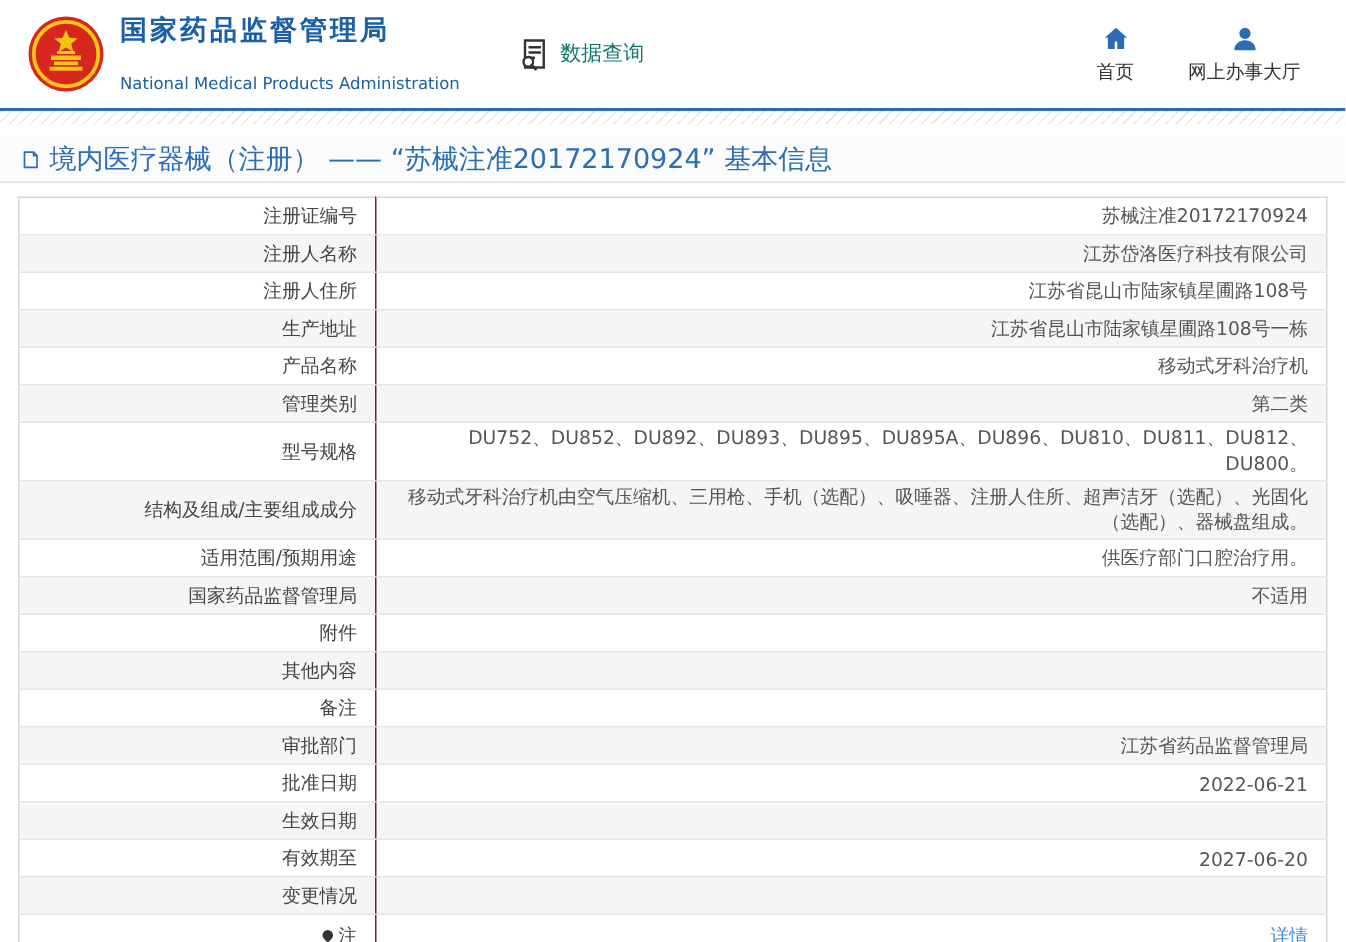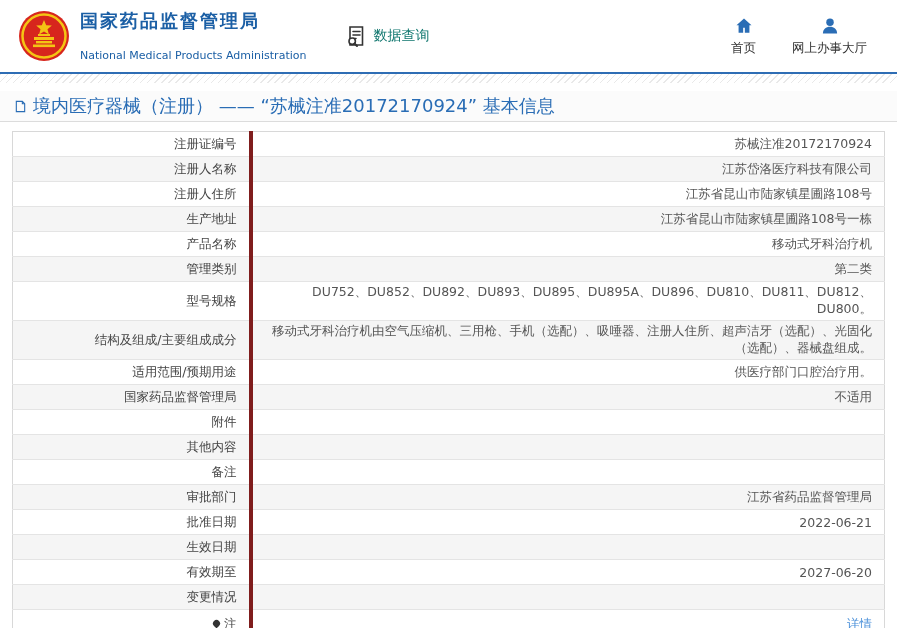--- a/index.html
+++ b/index.html
@@ -32,21 +32,21 @@
   .gap-table { height: 9px; background: #fff; }
 
   
   .table-wrap { padding: 0 12px; }
   table.info { width: 100%; border-collapse: collapse; table-layout: fixed;
     border: 1px solid #d8d8d8; }
   table.info tr { background: #fff; }
   table.info tr.alt { background: #f5f5f5; padding-left: 32px; }
   table.info th, table.info td { border-bottom: 1px solid #e4e4e4; font-weight: normal;
     font-size: 12.5px; color: #555; height: 25px; padding: 2px 12px; vertical-align: middle; }
-  table.info th { width: 238px; text-align: right; border-right: 4px solid #7f1d1d; color: #444; }
+  table.info th { width: 238px; text-align: right; border-right: 1px solid #7f1d1d; color: #444; }
   table.info td { text-align: right; }
   table.info tr:last-child th, table.info tr:last-child td { height: 29px; border-bottom: none; }
   a.detail-link { color: #4a90d9; text-decoration: none; font-size: 12.5px; }
   .pin-icon { display: inline-block; width: 7px; height: 7px; background: #333;
     border-radius: 50% 50% 50% 0; transform: rotate(-45deg); margin-right: 4px; position: relative; top: -1px; }
 
   svg { display: block; }
 </style>
 </head>
 <body>

